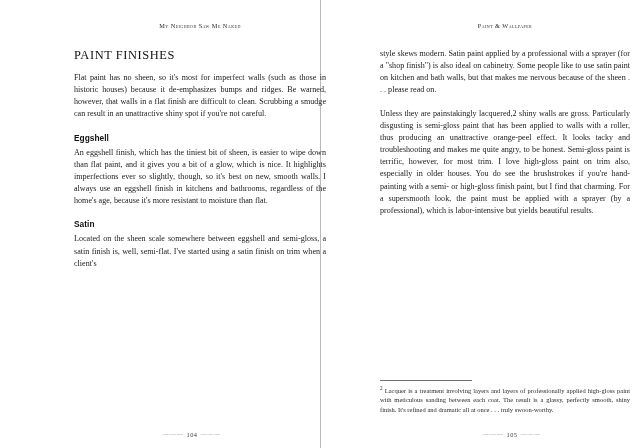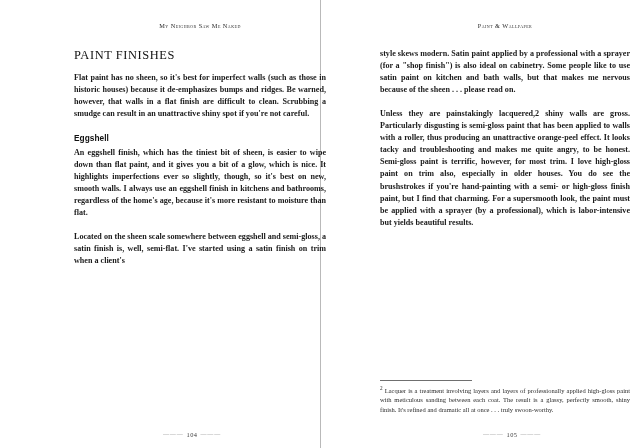--- a/index.html
+++ b/index.html
@@ -73,21 +73,20 @@
   h2.sub.spaced { margin-top: 12px; }
 
   p.body {
     font-size: 8.1px;
     line-height: 12.15px;
     text-align: justify;
     text-justify: inter-word;
     margin: 0 0 11px 0;
     color: #1a1a1a;
     hyphens: auto;
-    font-weight: bold;
     -webkit-hyphens: auto;
   }
   p.body:last-of-type { margin-bottom: 0; }
 
   .footnote-wrap {
     position: absolute;
     left: 28px;
     right: 42px;
     bottom: 34px;
   }
@@ -131,25 +130,26 @@
 <div class="spread">
 
   <div class="gutter"></div>
 
   <div class="page page-left">
     <div class="page-inner">
       <div class="running-head">My Neighbor Saw Me Naked</div>
 
       <h1 class="section-title">PAINT FINISHES</h1>
 
-      <p class="body">Flat paint has no sheen, so it's best for imperfect walls (such as those in historic houses) because it de-emphasizes bumps and ridges. Be warned, however, that walls in a flat finish are difficult to clean. Scrubbing a smudge can result in an unattractive shiny spot if you're not careful.</p>
+      <p class="body">Flat paint has no sheen, so it's most for imperfect walls (such as those in historic houses) because it de-emphasizes bumps and ridges. Be warned, however, that walls in a flat finish are difficult to clean. Scrubbing a smudge can result in an unattractive shiny spot if you're not careful.</p>
 
       <h2 class="sub spaced">Eggshell</h2>
       <p class="body">An eggshell finish, which has the tiniest bit of sheen, is easier to wipe down than flat paint, and it gives you a bit of a glow, which is nice. It highlights imperfections ever so slightly, though, so it's best on new, smooth walls. I always use an eggshell finish in kitchens and bathrooms, regardless of the home's age, because it's more resistant to moisture than flat.</p>
 
+      <h2 class="sub spaced">Satin</h2>
       <p class="body">Located on the sheen scale somewhere between eggshell and semi-gloss, a satin finish is, well, semi-flat. I've started using a satin finish on trim when a client's</p>
     </div>
     <div class="folio">
       <span class="dash">———</span><span>104</span><span class="dash">———</span>
     </div>
   </div>
 
   <div class="page page-right">
     <div class="page-inner">
       <div class="running-head">Paint &amp; Wallpaper</div>

